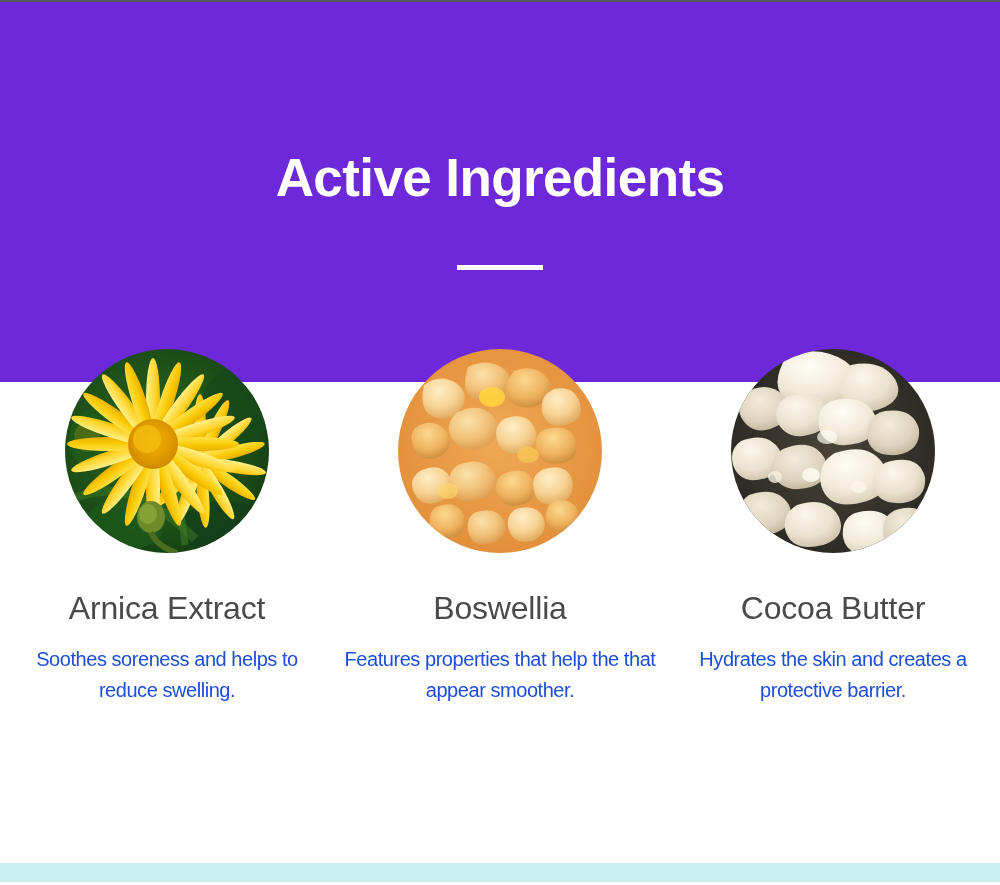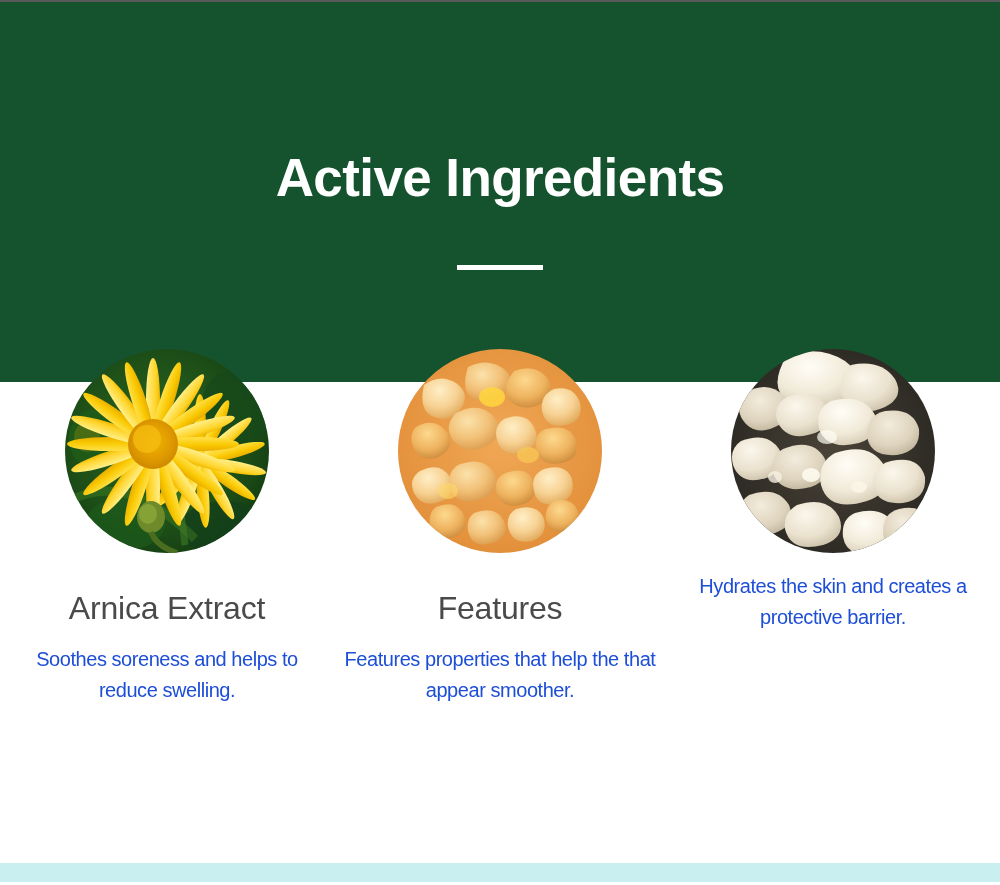--- a/index.html
+++ b/index.html
@@ -19,21 +19,21 @@
     background: #ffffff;
   }
 
   
   .header {
     position: absolute;
     left: 0;
     top: 0;
     width: 1000px;
     height: 382px;
-    background: #14532d;
+    background: #6d28d9;
     overflow: hidden;
     text-decoration: underline;
   }
   .header-hairline {
     position: absolute;
     left: 0;
     top: 0;
     width: 1000px;
     height: 2px;
     background: #5a5a5c;
@@ -276,21 +276,21 @@
             <path d="M76 164 q22 -8 30 8 q6 16 -12 22 q-20 6 -24 -12 q-2 -12 6 -18z" fill="url(#chunkA)"></path>
             <path d="M118 160 q22 -6 28 10 q4 16 -12 22 q-20 4 -24 -14 q-2 -12 8 -18z" fill="url(#chunkB)"></path>
             <path d="M156 152 q18 -4 24 10 q4 14 -10 20 q-18 4 -22 -10 q-2 -14 8 -20z" fill="url(#chunkC)"></path>
 
             <ellipse cx="94" cy="48" rx="13" ry="10" fill="#ffd63e" opacity="0.85"></ellipse>
             <ellipse cx="130" cy="106" rx="11" ry="8" fill="#f9cb55" opacity="0.7"></ellipse>
             <ellipse cx="50" cy="142" rx="10" ry="8" fill="#ffd96a" opacity="0.6"></ellipse>
           </g>
         </svg>
       </div>
-      <div class="card-title">Features</div>
+      <div class="card-title">Boswellia</div>
       <div class="card-desc">Features properties that help the that appear smoother.</div>
     </div>
 
     <div class="card">
       <div class="thumb">
         <svg viewBox="0 0 204 204" xmlns="http://www.w3.org/2000/svg" aria-hidden="true">
           <defs>
             <radialGradient id="ccBg" cx="50%" cy="50%" r="75%">
               <stop offset="0%" stop-color="#4a4338"></stop>
               <stop offset="70%" stop-color="#2c2a24"></stop>
@@ -329,20 +329,21 @@
             <path d="M124 164 q30 -8 40 14 q6 20 -18 26 q-30 6 -34 -16 q-2 -18 12 -24z" fill="url(#ccB)"></path>
             <path d="M168 160 q26 -6 30 16 q2 20 -20 24 q-26 2 -26 -18 q0 -18 16 -22z" fill="url(#ccC)"></path>
 
             <ellipse cx="80" cy="126" rx="9" ry="7" fill="#fdf9ee" opacity="0.9"></ellipse>
             <ellipse cx="128" cy="138" rx="8" ry="6" fill="#fbf6e8" opacity="0.85"></ellipse>
             <ellipse cx="44" cy="128" rx="7" ry="6" fill="#f6f0e1" opacity="0.8"></ellipse>
             <ellipse cx="96" cy="88" rx="10" ry="7" fill="#fffdf5" opacity="0.7"></ellipse>
           </g>
         </svg>
       </div>
+      <div class="card-title">Cocoa Butter</div>
       <div class="card-desc">Hydrates the skin and creates a protective barrier.</div>
     </div>
 
   </div>
 
   <div class="footer-bar"></div>
   <div class="footer-white"></div>
 
 </div>
 

